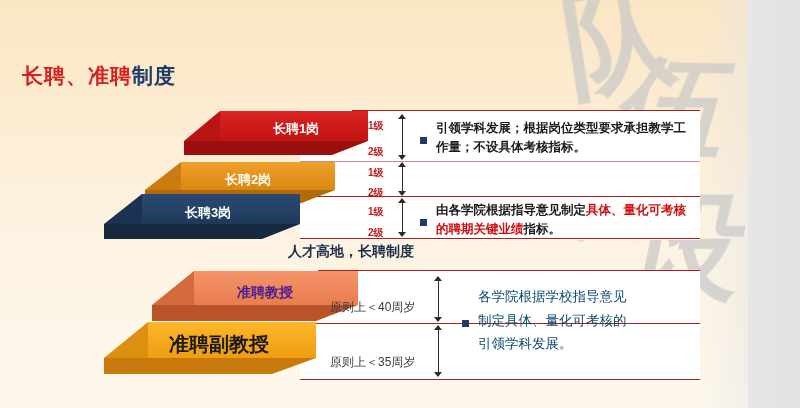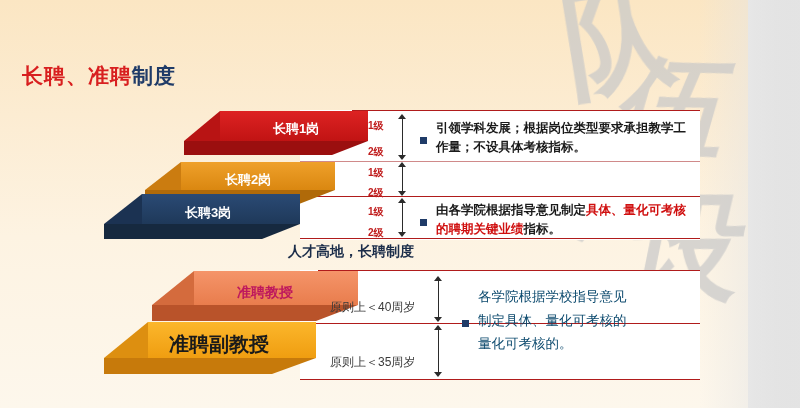--- a/index.html
+++ b/index.html
@@ -242,21 +242,21 @@
       <polygon points="0,34 0,50 164,50 206,34" fill="#b9532a"></polygon>
       <polygon points="42,0 206,0 206,34 42,34" fill="url(#g4)"></polygon>
       <defs>
         <linearGradient id="g4" x1="0" y1="0" x2="0" y2="1">
           <stop offset="0%" stop-color="#f5956a" stop-opacity=".95"></stop>
           <stop offset="100%" stop-color="#e87c4c" stop-opacity=".95"></stop>
         </linearGradient>
       </defs>
     </svg>
     <div class="top">
-      <span class="lbl" style="color:#be185d;margin-left:26px;margin-top:-11px;font-size:14px;">准聘教授</span>
+      <span class="lbl" style="color:#4c1d95;margin-left:26px;margin-top:-11px;font-size:14px;">准聘教授</span>
     </div>
   </div>
 
   <div class="step" style="left:104px;top:322px;width:206px;height:56px;">
     <svg width="212" height="60" viewBox="0 0 212 60" style="position:absolute;left:0;top:0;">
       <polygon points="44,0 212,0 212,36 44,36" fill="#f7a81e"></polygon>
       <polygon points="0,36 44,0 44,36 0,36" fill="#dd8f10"></polygon>
       <polygon points="0,36 0,52 168,52 212,36" fill="#c77a0b"></polygon>
       <polygon points="44,0 212,0 212,36 44,36" fill="url(#g5)"></polygon>
       <defs>
@@ -283,17 +283,17 @@
     <div class="head up"></div>
       <div class="shaft"></div>
       <div class="head down"></div>
   </div>
 
   <div class="bullet-row" style="left:462px;top:285px;width:230px;">
     <div class="sq" style="margin-top:6px;"></div>
     <div class="btxt soft">
       <div>各学院根据学校指导意见</div>
       <div>制定具体、量化可考核的</div>
-      <div>量化可考核的。</div>
+      <div>引领学科发展。</div>
     </div>
   </div>
 
 </div>
 
 </body></html>

